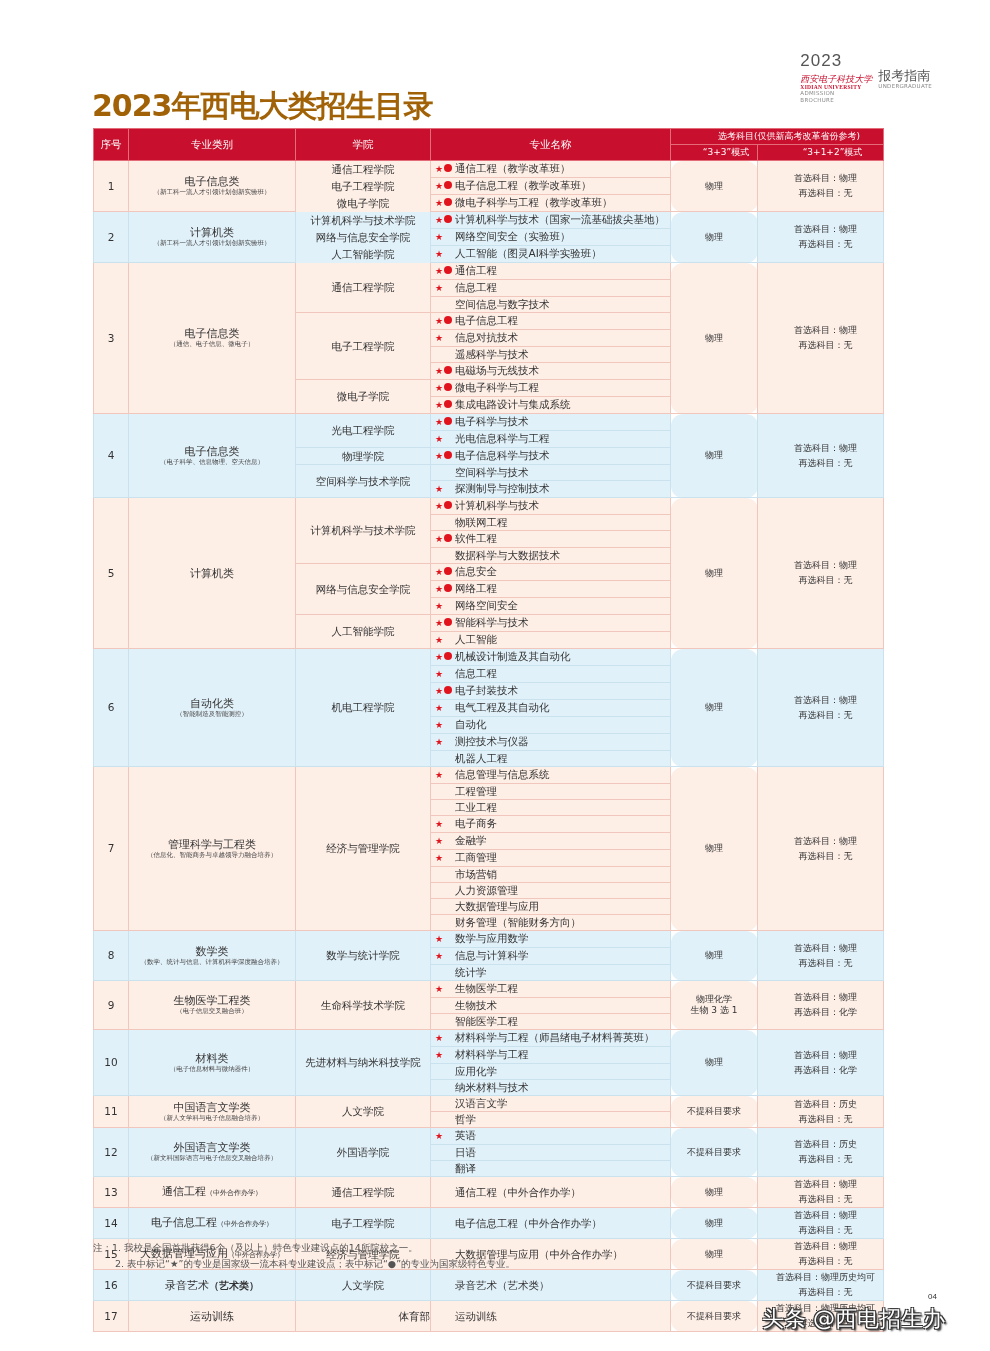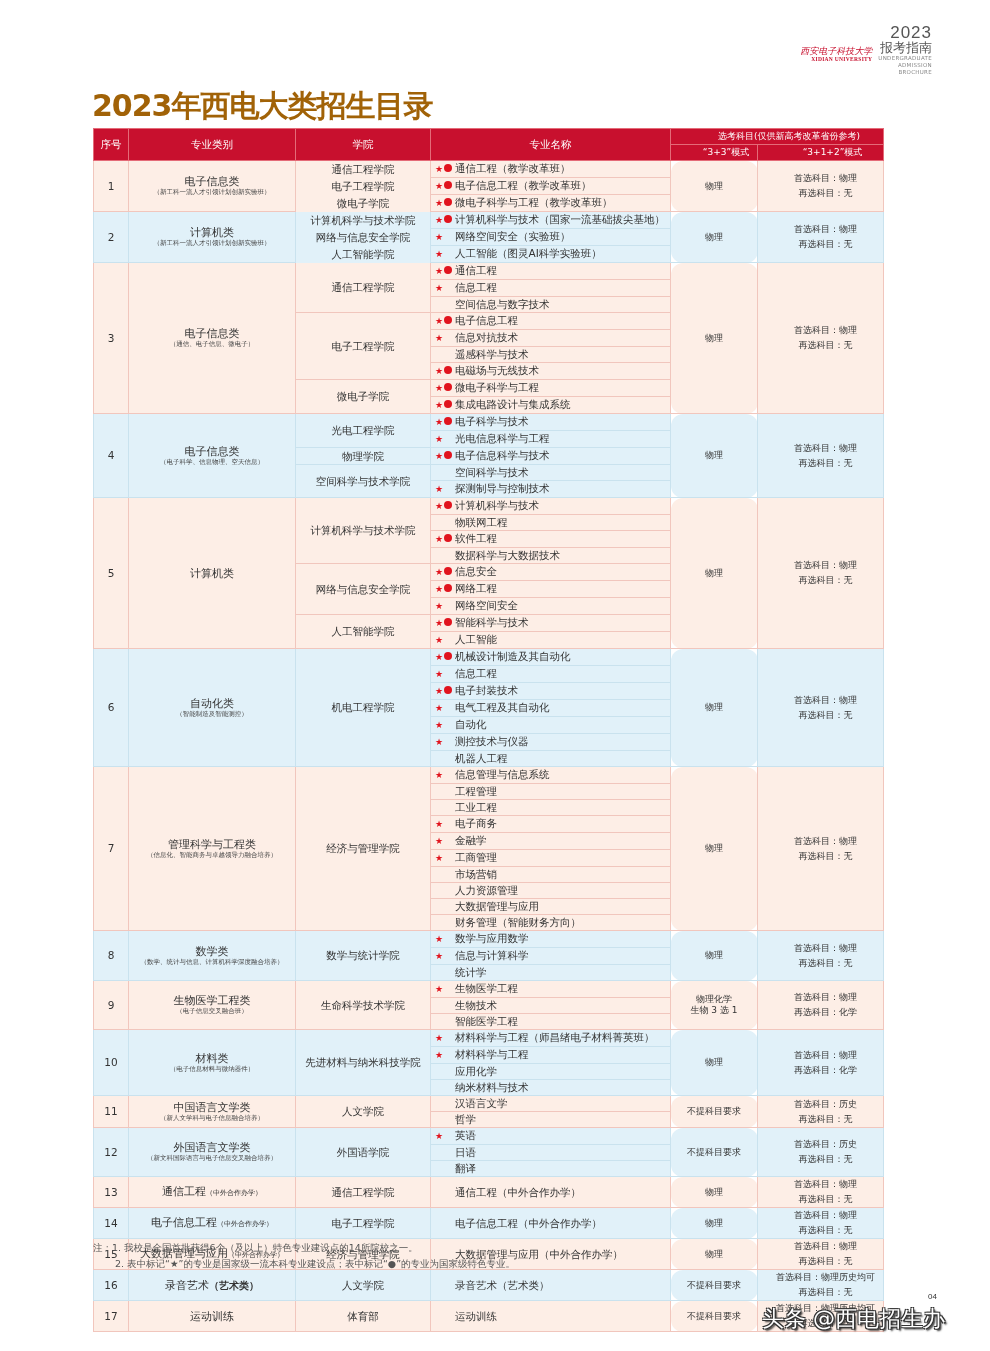--- a/index.html
+++ b/index.html
@@ -1,17 +1,17 @@
 <!DOCTYPE html>
 <html><head>
 <meta charset="utf-8">
 <style>
   html,body{margin:0;padding:0;}
   body{width:990px;height:1351px;background:#ffffff;position:relative;overflow:hidden;font-family:"DejaVu Sans","Liberation Sans",sans-serif;color:#333;}
-  .brand{position:absolute;right:58px;top:24px;text-align:right;}
+  .brand{position:absolute;right:58px;top:52px;}
   .brand .year{font-family:"Liberation Sans",sans-serif;font-size:17px;color:#555;letter-spacing:1px;line-height:17px;}
   .brand .row{display:flex;align-items:flex-end;gap:6px;justify-content:flex-end;}
   .brand .cnname{font-family:"DejaVu Serif",serif;font-style:italic;font-size:9px;color:#c8102e;line-height:10px;}
   .brand .enname{font-family:"Liberation Serif",serif;font-size:5.5px;font-weight:bold;color:#c8102e;letter-spacing:.3px;}
   .brand .guide{font-size:13px;color:#555;line-height:14px;}
   .brand .sub{font-size:5.5px;color:#888;line-height:7px;letter-spacing:.3px;}
   .title{position:absolute;left:92px;top:86px;font-size:30px;font-weight:bold;color:#a16207;letter-spacing:-1px;font-family:"DejaVu Sans",sans-serif;}
   table.cat{position:absolute;left:93px;top:128px;width:790px;border-collapse:collapse;table-layout:fixed;font-size:10.5px;}
   table.cat th{background:#c8102e;color:#fff;font-weight:normal;border:1px solid #e46b78;font-size:10.5px;height:16px;padding:0;}
   table.cat th.sm{font-size:9px;height:15px;padding-left:24px;}
@@ -452,21 +452,21 @@
         <td rowspan="1" class="req" style="height: 23.5px;">
           <div>首选科目：物理历史均可</div>
           <div>再选科目：无</div>
         </td>
       </tr>
       <tr class="pink">
         <td rowspan="1" style="height: 23.5px;">17</td>
         <td rowspan="1" style="height: 23.5px;">
           <div class="catname"><span>运动训练</span></div>
         </td>
-        <td rowspan="1" style="height: 23.5px;">体育部</td>
+        <td rowspan="1" style="height: 23.5px; text-align: right;">体育部</td>
         <td class="maj" style="height: 23.5px;"><span class="mk"></span><span>运动训练</span></td>
         <td rowspan="1" class="req2" style="white-space: pre-line; line-height: 11px; height: 23.5px;">不提科目要求</td>
         <td rowspan="1" class="req" style="height: 23.5px;">
           <div>首选科目：物理历史均可</div>
           <div>再选科目：无</div>
         </td>
       </tr>
     </tbody>
 </table>
 

